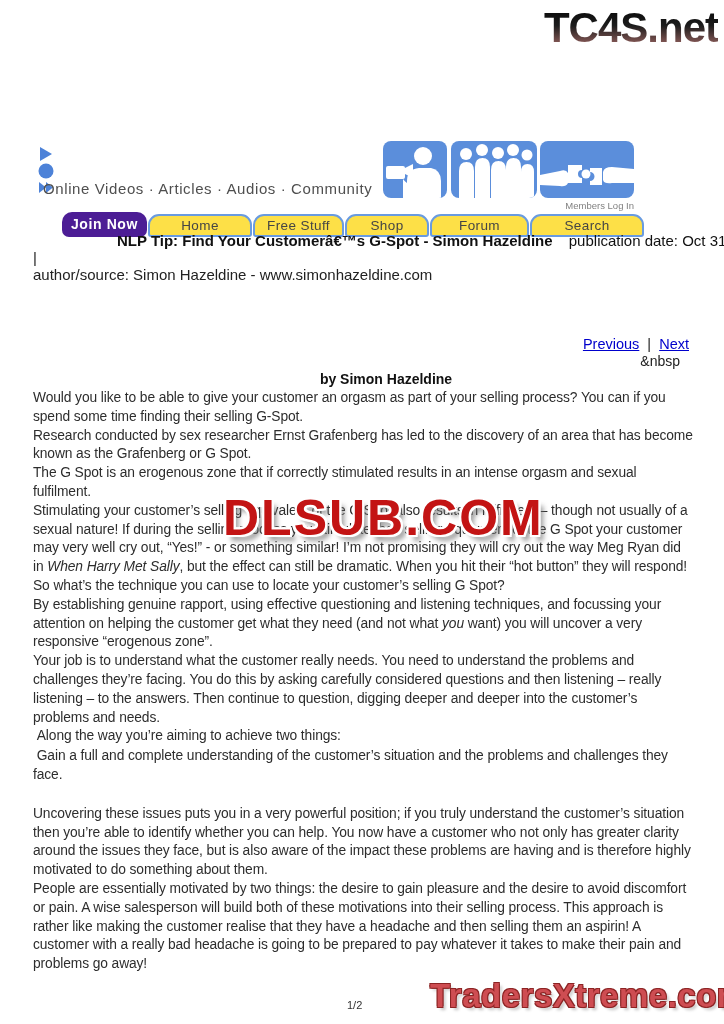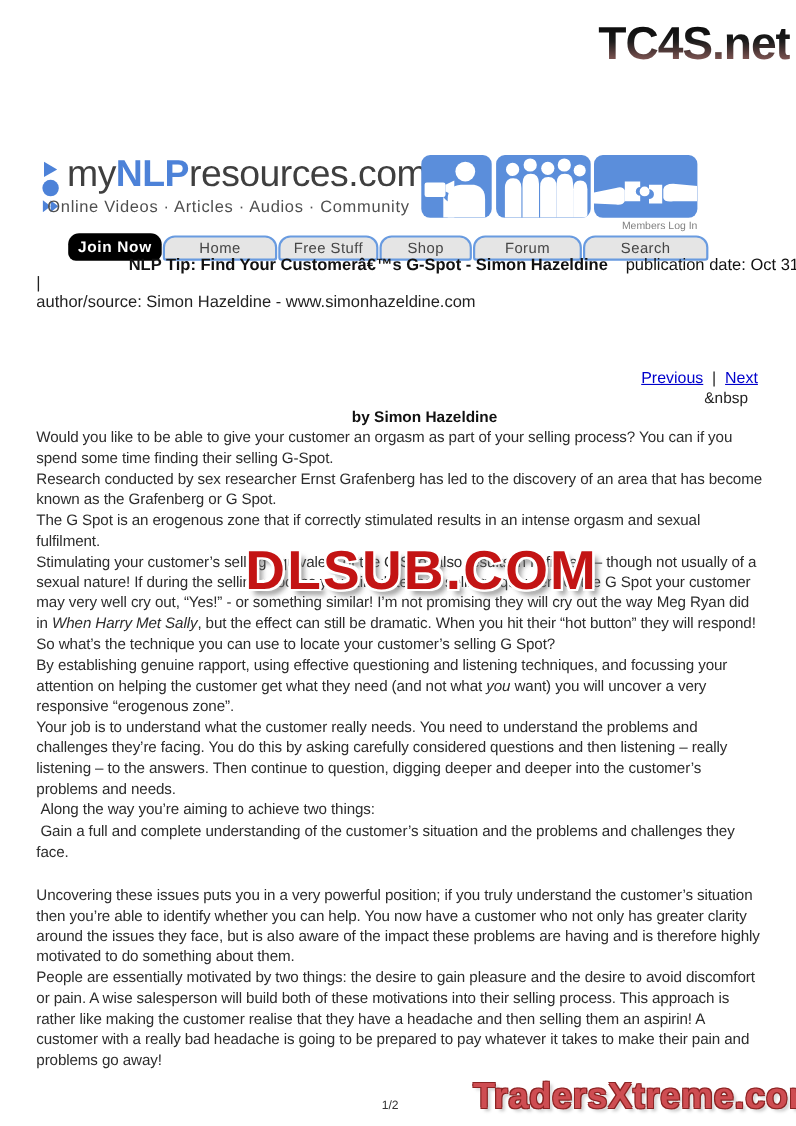--- a/index.html
+++ b/index.html
@@ -1,43 +1,43 @@
 <!DOCTYPE html>
 <html><head>
 <meta charset="utf-8">
 <style>
   html,body{margin:0;padding:0;background:#fff;}
   .page{position:relative;width:724px;height:1024px;background:#fff;overflow:hidden;
         font-family:"Liberation Sans",sans-serif;color:#2d2d2d;}
 
   
-  .tc4s{position:absolute;top:16px;right:6px;font-size:42px;font-weight:bold;
+  .tc4s{position:absolute;top:4px;right:6px;font-size:42px;font-weight:bold;
         letter-spacing:-1px;color:#2b2020;}
   @supports (-webkit-background-clip: text){
     .tc4s{background:linear-gradient(180deg,#0a0a0a 10%,#1c1c1c 45%,#96625f 88%,#7d4a47 100%);
           -webkit-background-clip:text;background-clip:text;color:transparent;}
   }
 
   
   .logo-mark{position:absolute;left:37px;top:146px;}
   .brand{position:absolute;left:61px;top:139px;font-size:34px;letter-spacing:-0.5px;color:#3f3f3f;}
   .brand .nlp{color:#4d82d8;font-weight:bold;}
   .tagline{position:absolute;left:43px;top:180px;font-size:15px;color:#4f4f4f;letter-spacing:0.6px;}
   .gbox{position:absolute;top:141px;height:57px;background:#5b8edb;border-radius:8px;overflow:hidden;}
   .gbox svg{display:block;width:100%;height:100%;}
   .gbox1{left:383px;width:64px;}
   .gbox2{left:451px;width:86px;}
   .gbox3{left:540px;width:94px;}
   .members{position:absolute;top:200px;right:90px;font-size:9.5px;color:#808080;text-decoration:none;}
 
   
-  .join{position:absolute;left:62px;top:212px;width:85px;height:25px;background:#000000;
+  .join{position:absolute;left:62px;top:212px;width:85px;height:25px;background:#4c1d95;
         color:#fff;border-radius:10px 10px 7px 7px;font-size:14px;font-weight:bold;
         text-align:center;line-height:25px;letter-spacing:0.6px;cursor:pointer;border:0;}
-  .tab{position:absolute;top:214px;height:23px;background:#e5e5e5;border:2px solid #699be0;
+  .tab{position:absolute;top:214px;height:23px;background:#fde047;border:2px solid #699be0;
        border-radius:11px 11px 3px 3px;box-sizing:border-box;text-align:center;
        font-size:13.5px;color:#454545;line-height:19px;letter-spacing:0.4px;cursor:pointer;}
   .tab-home{left:148px;width:104px;}
   .tab-free{left:253px;width:91px;}
   .tab-shop{left:345px;width:84px;}
   .tab-forum{left:430px;width:99px;}
   .tab-search{left:530px;width:114px;}
 
   
   .titleline{position:absolute;left:100px;top:232px;font-size:15px;white-space:nowrap;color:#111;}
@@ -81,21 +81,20 @@
   <div class="tc4s">TC4S.net</div>
 
   <div class="logo-mark">
     <svg width="22" height="48" viewBox="0 0 22 48">
       <polygon points="3,1 15,8 3,15" fill="#4d82d8"></polygon>
       <circle cx="9" cy="25" r="7.5" fill="#4d82d8"></circle>
       <polygon points="2,36 9,41.5 2,47" fill="#4d82d8"></polygon>
       <polygon points="9,36 16,41.5 9,47" fill="#4d82d8"></polygon>
     </svg>
   </div>
-  <div class="brand"><span>my</span><span class="nlp">NLP</span><span>resources.com</span></div>
   <div class="tagline">Online Videos · Articles · Audios · Community</div>
 
   <div class="gbox gbox1">
     <svg viewBox="0 0 64 57">
       <g fill="#ffffff">
         <circle cx="40" cy="15" r="9"></circle>
         <path d="M24 57 L24 40 Q24 28 36 27 L48 27 Q58 29 58 40 L58 57 Z"></path>
         <rect x="3" y="25" width="19" height="13" rx="2"></rect>
         <polygon points="22,27 30,23 30,37 22,33"></polygon>
         <path d="M20 38 Q26 46 30 40 L30 57 L20 57 Z"></path>

